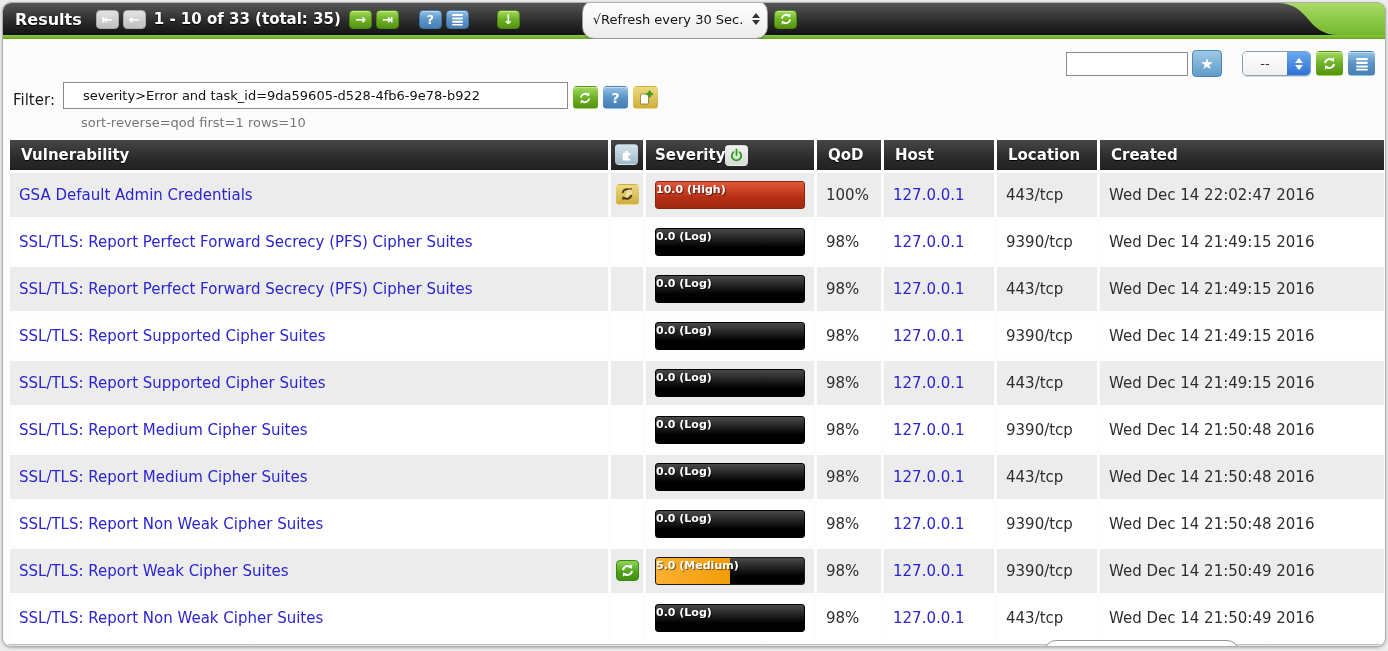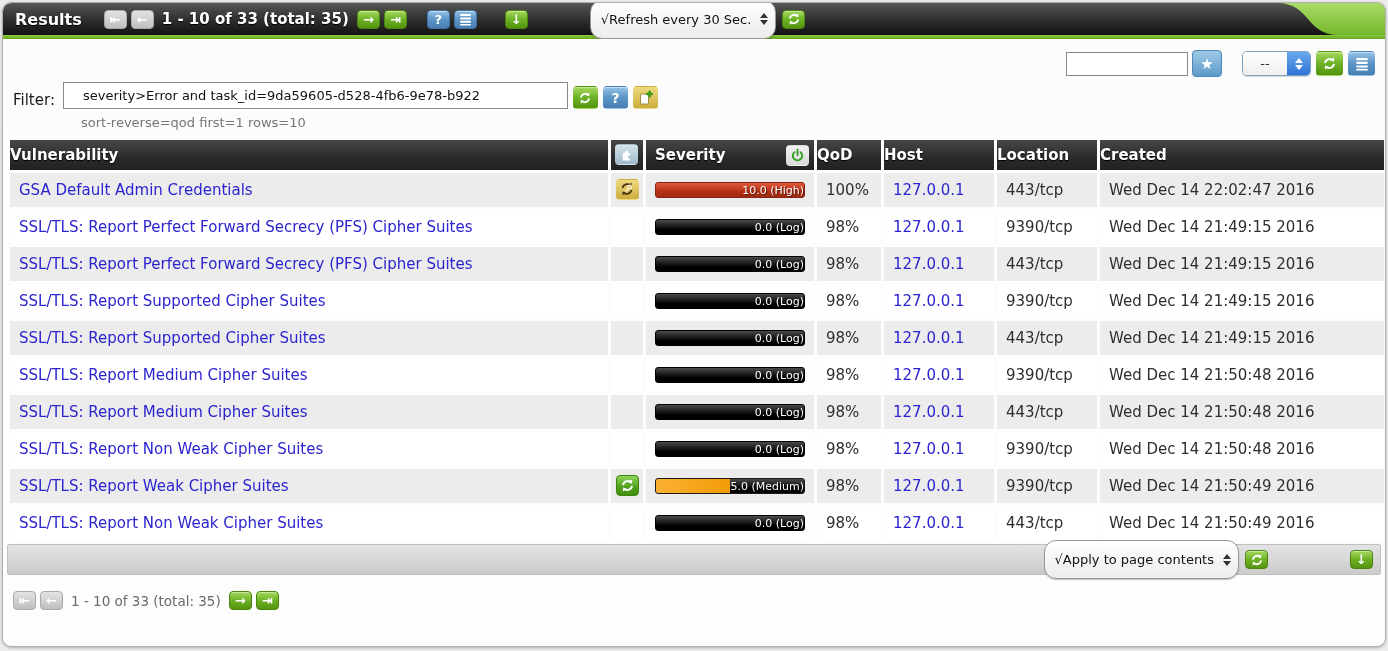--- a/index.html
+++ b/index.html
@@ -15,21 +15,21 @@
     box-shadow:0 1px 3px rgba(0,0,0,.25);
   }
   
   .titlebar {
     position:relative; height:32px;
     background:linear-gradient(#565656 0%, #2d2d2d 55%, #121212 100%);
     display:flex; align-items:center; padding:0 12px; border-radius:8px 8px 0 0;
   }
   .titlebar .swoosh { position:absolute; right:0; top:0; width:172px; height:32px; }
   .green-line { height:4px; background:linear-gradient(#8bc93e,#68a51f); }
-  .title { color:#fff; font-weight:bold; font-size:16px; margin-right:20px; text-shadow:0 1px 1px #000; }
+  .title { color:#fff; font-weight:bold; font-size:16px; margin-right:12px; text-shadow:0 1px 1px #000; }
   .pg-label { color:#fff; font-weight:bold; font-size:15px; margin:0 6px; text-shadow:0 1px 1px #000; white-space:nowrap; }
   .tbtn {
     width:23px; height:19px; border-radius:4px; margin:0 2px;
     display:inline-flex; align-items:center; justify-content:center;
     font-weight:bold; font-size:13px; color:#fff; cursor:pointer;
     border:1px solid transparent; line-height:1;
   }
   .btn-green { background:linear-gradient(#a5d95f,#6db226 50%,#55930f); border-color:#4a850c; box-shadow:inset 0 1px 0 rgba(255,255,255,.4); }
   .btn-gray  { background:linear-gradient(#e3e3e3,#bfbfbf); border-color:#aaa; color:#fff; }
   .btn-blue  { background:linear-gradient(#96c3e7,#5b94c6 50%,#477fb4); border-color:#3f73a6; box-shadow:inset 0 1px 0 rgba(255,255,255,.45); }
@@ -63,33 +63,33 @@
   .star-btn { width:30px; height:27px; border-radius:4px; margin-left:4px; display:inline-flex; align-items:center; justify-content:center; color:#fff; font-size:15px; cursor:pointer; border:1px solid #4d86b8; background:linear-gradient(#9fc9e6,#5e9bc8); }
   .combo { display:inline-flex; height:25px; margin-left:20px; border:1px solid #7d9fc0; border-radius:5px; overflow:hidden; cursor:pointer; box-shadow:0 1px 1px rgba(0,0,0,.15); }
   .combo .val { background:linear-gradient(#fff,#efefef); padding:0 12px; display:flex; align-items:center; font-size:13px; color:#333; min-width:44px; justify-content:center; }
   .combo .chev { width:23px; background:linear-gradient(#6aa9ee,#2f72d4); display:flex; flex-direction:column; align-items:center; justify-content:center; gap:2px; }
   .combo .chev .tri-u { border-bottom-color:#fff; } .combo .chev .tri-d { border-top-color:#fff; }
   .fbtn2 { width:27px; height:25px; border-radius:4px; margin-left:5px; display:inline-flex; align-items:center; justify-content:center; cursor:pointer; border:1px solid transparent; }
   
   table.results { width:1380px; margin:2px 4px 0 4px; border-collapse:separate; border-spacing:3px; font-size:15px; }
   th {
     background:linear-gradient(#474747,#2a2a2a 60%,#222); color:#fff; font-weight:bold;
-    text-align:left; padding:6px 0; font-size:15px; white-space:nowrap; cursor:pointer;
+    text-align:left; padding:6px 11px; font-size:15px; white-space:nowrap; cursor:pointer;
     text-shadow:0 1px 1px #000;
   }
   th.sev-th { padding:3px 5px 3px 9px; }
-  .th-flex { display:flex; align-items:center; justify-content:space-between; }
+  .th-flex { display:flex; align-items:center; justify-content:flex-start; }
   .icon-btn-sm { width:23px; height:21px; border-radius:4px; display:inline-flex; align-items:center; justify-content:center; border:1px solid transparent; cursor:pointer; }
   td { padding:8px 9px; vertical-align:middle; white-space:nowrap; color:#2e2e2e; background:#fff; }
   tr.odd td { background:#ececec; }
   td.c-icon { padding:3px 2px; text-align:center; width:30px; }
   a.lnk { color:#2b24cf; text-decoration:none; cursor:pointer;margin-top:36px; }
   .sevbar {
-    width:150px; height:16px; border-radius:3px; border:1px solid #222;
-    font-size:11px; font-weight:normal; color:#fff; text-align:right; line-height:15px;
+    width:150px; height:28px; border-radius:3px; border:1px solid #222;
+    font-size:11px; font-weight:bold; color:#fff; text-align:left; line-height:15px;
     margin:0 auto; text-shadow:1px 1px 1px rgba(0,0,0,.55); overflow:hidden;
   }
   .sevbar[data-kind="high"]   { background:linear-gradient(#e0593a,#b52f16 60%,#a02a12); border-color:#8a2410; }
   .sevbar[data-kind="log"]    { background:linear-gradient(#4a4a4a,#000 70%); border-color:#000; }
   .sevbar[data-kind="medium"] { background:linear-gradient(to right,#fbb033 0,#f29c07 50%,rgba(0,0,0,0) 50%),linear-gradient(#4a4a4a,#000 70%); border-color:#1a1a1a; }
   
   .tfooter {
     margin:1px 4px 0 4px; height:31px; background:linear-gradient(#e3e3e3,#cbcbcb);
     border:1px solid #c0c0c0; border-radius:2px;
     display:flex; align-items:center; justify-content:flex-end; padding:0 5px;

